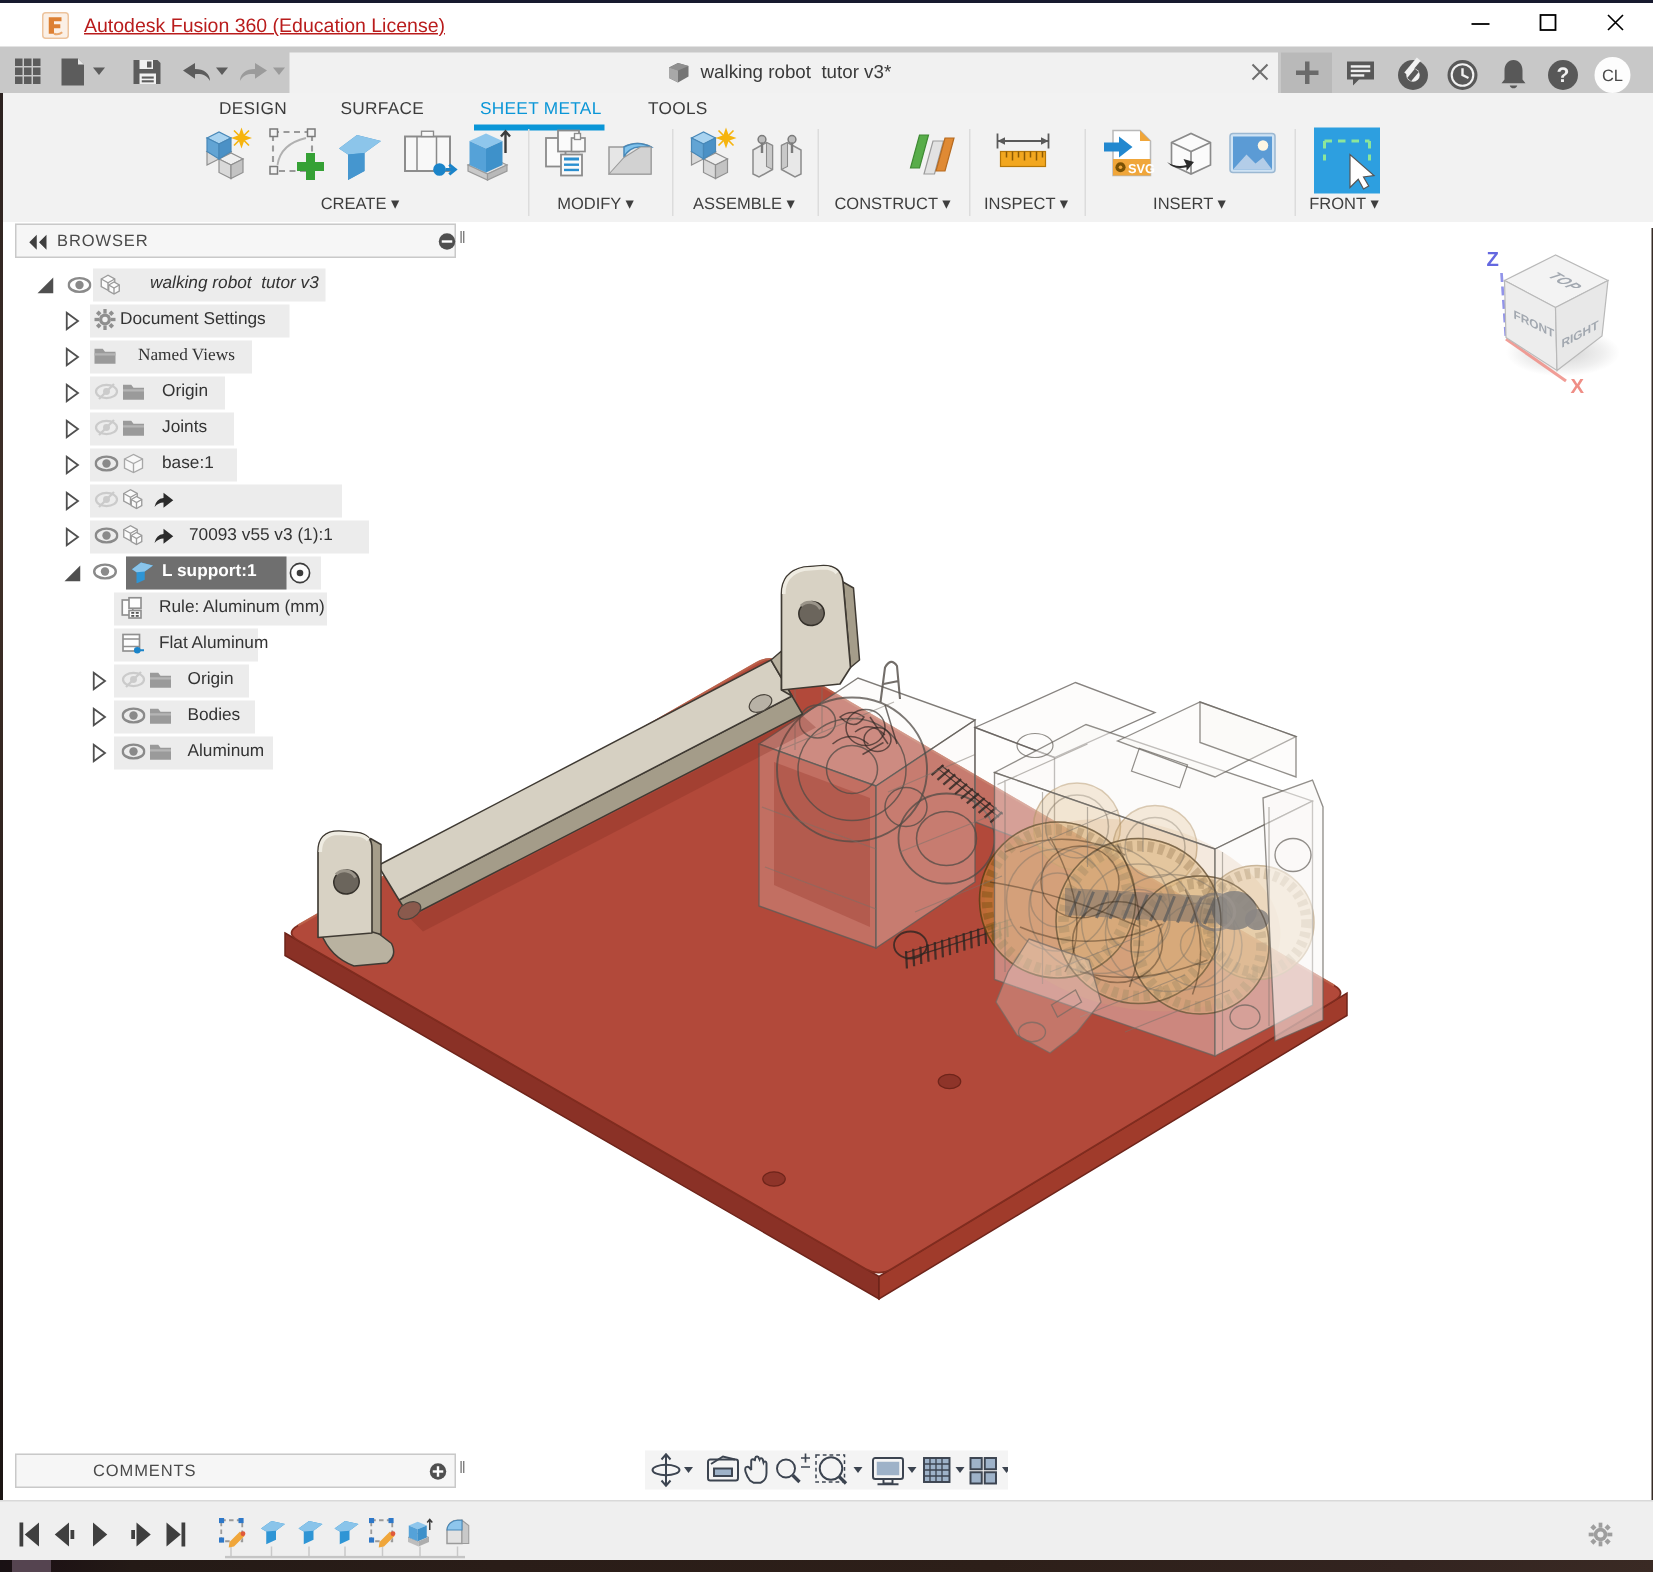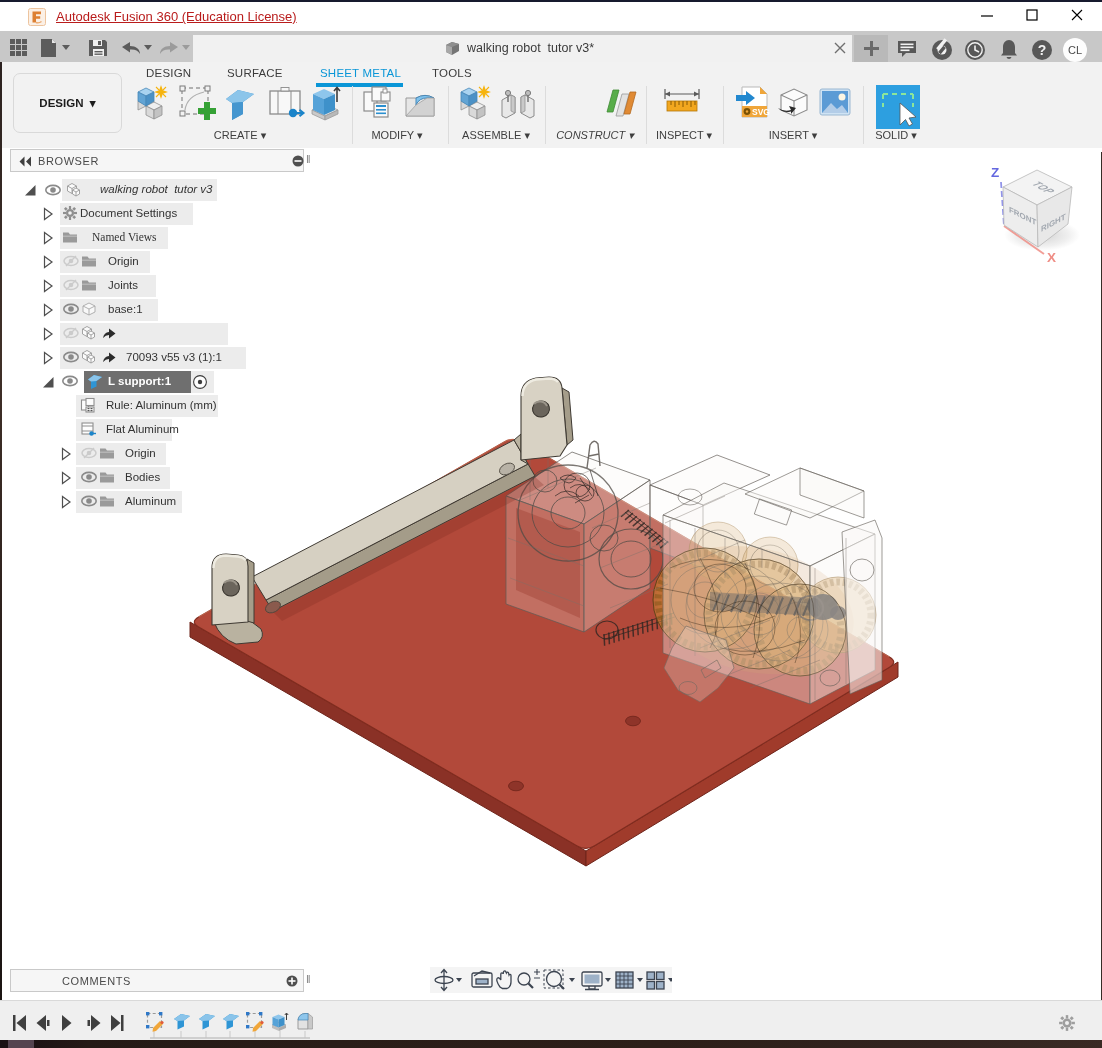--- a/index.html
+++ b/index.html
@@ -146,28 +146,27 @@
       </g>
     </svg>
   </div>
 
   <div class="abs" id="ribbon">
     <div class="abs rtab" style="left:146px;">DESIGN</div>
     <div class="abs rtab" style="left:227px;">SURFACE</div>
     <div class="abs rtab" id="sheetmetaltab" style="left:320px;text-align:right;">SHEET METAL</div>
     <div class="abs rtab" style="left:432px;">TOOLS</div>
     <div class="abs" id="tabunderline"></div>
-    <div class="abs" id="designbox">DESIGN &nbsp;▾</div>
     <div class="abs glabel" style="left:200px;width:80px;">CREATE ▾</div>
     <div class="abs glabel" style="left:357px;width:80px;">MODIFY ▾</div>
     <div class="abs glabel" style="left:451px;width:90px;">ASSEMBLE ▾</div>
-    <div class="abs glabel" style="left:545px;width:100px;font-style:italic;">CONSTRUCT ▾</div>
+    <div class="abs glabel" style="left:545px;width:100px;">CONSTRUCT ▾</div>
     <div class="abs glabel" style="left:644px;width:80px;">INSPECT ▾</div>
     <div class="abs glabel" style="left:753px;width:80px;">INSERT ▾</div>
-    <div class="abs glabel" style="left:856px;width:80px;">SOLID ▾</div>
+    <div class="abs glabel" style="left:856px;width:80px;">FRONT ▾</div>
     <div class="abs gdiv" style="left:352px;"></div>
     <div class="abs gdiv" style="left:448px;"></div>
     <div class="abs gdiv" style="left:545px;"></div>
     <div class="abs gdiv" style="left:646px;"></div>
     <div class="abs gdiv" style="left:723px;"></div>
     <div class="abs gdiv" style="left:863px;"></div>
     <div class="abs" id="ribicons" style="left:130px;top:22px;">
     <svg width="810" height="52" viewBox="0 0 810 52">
       <defs>
         <g id="cubestar">

